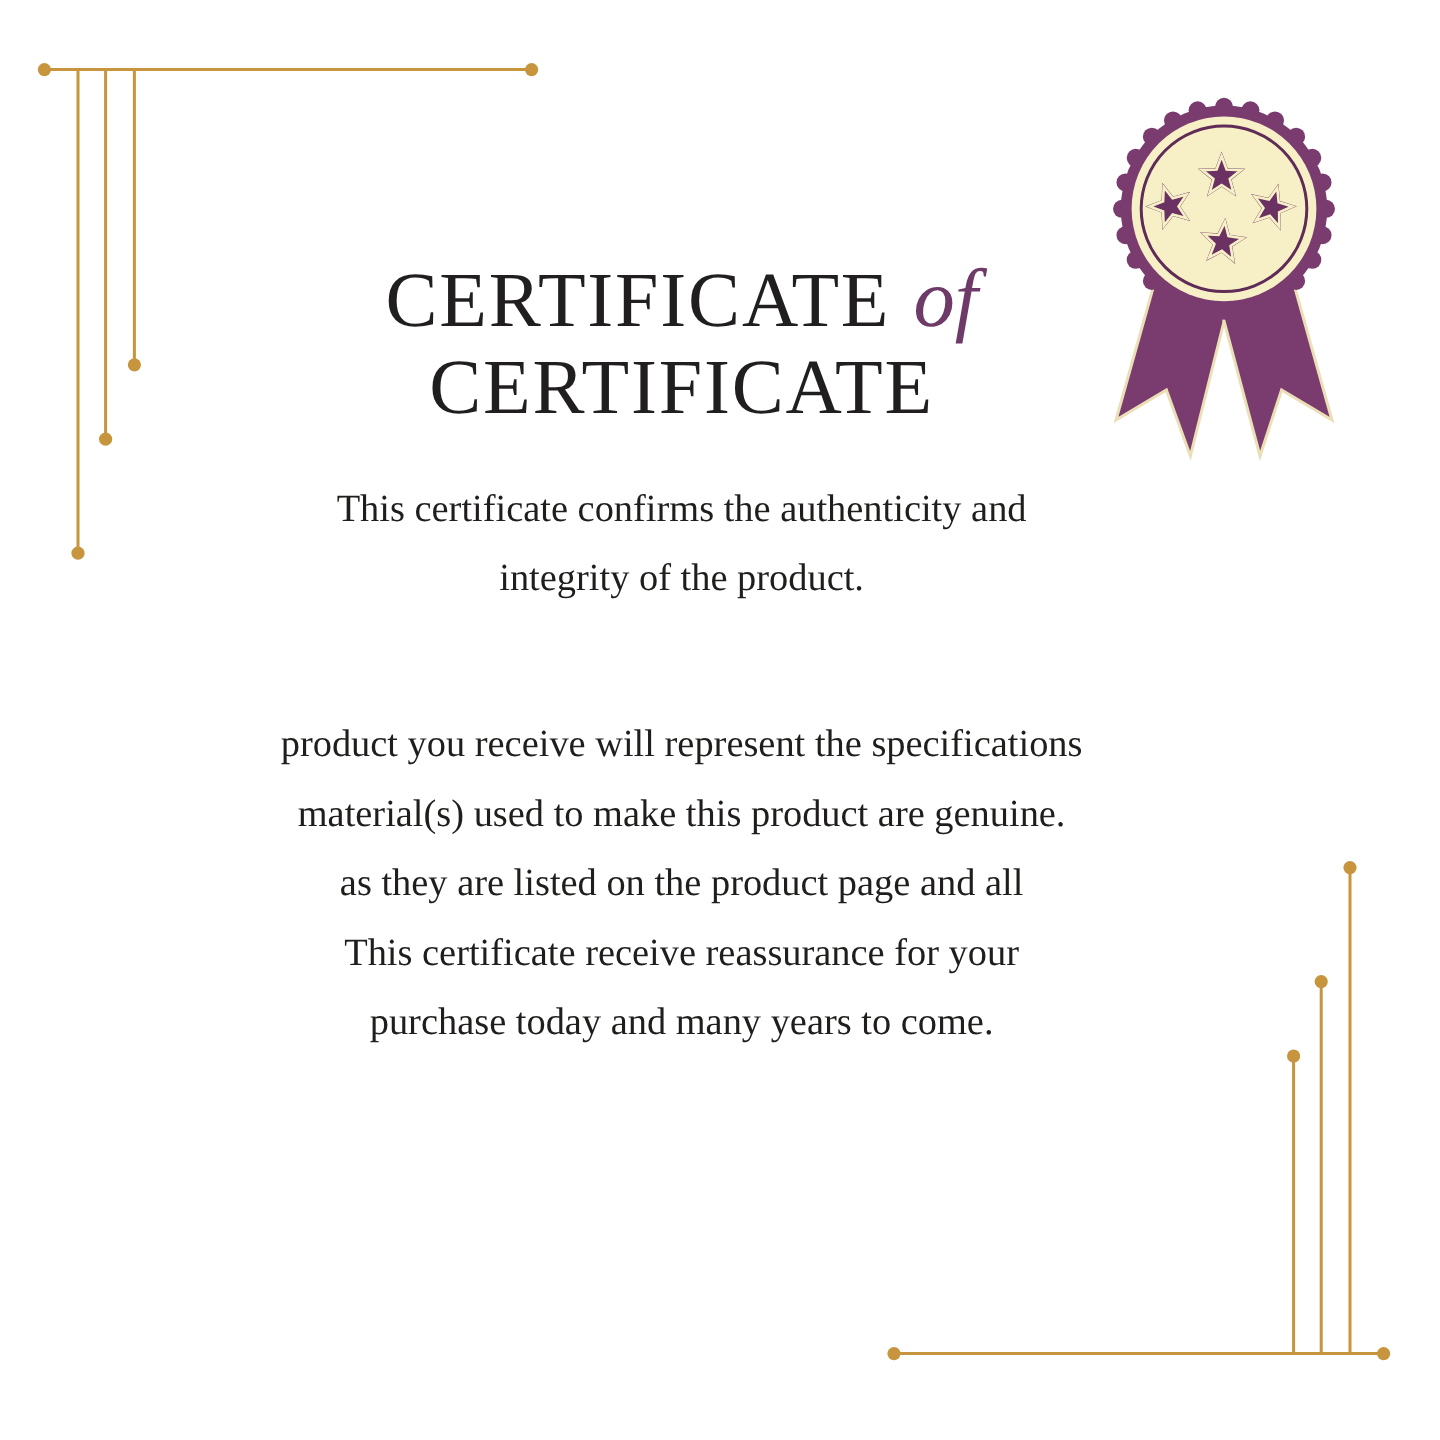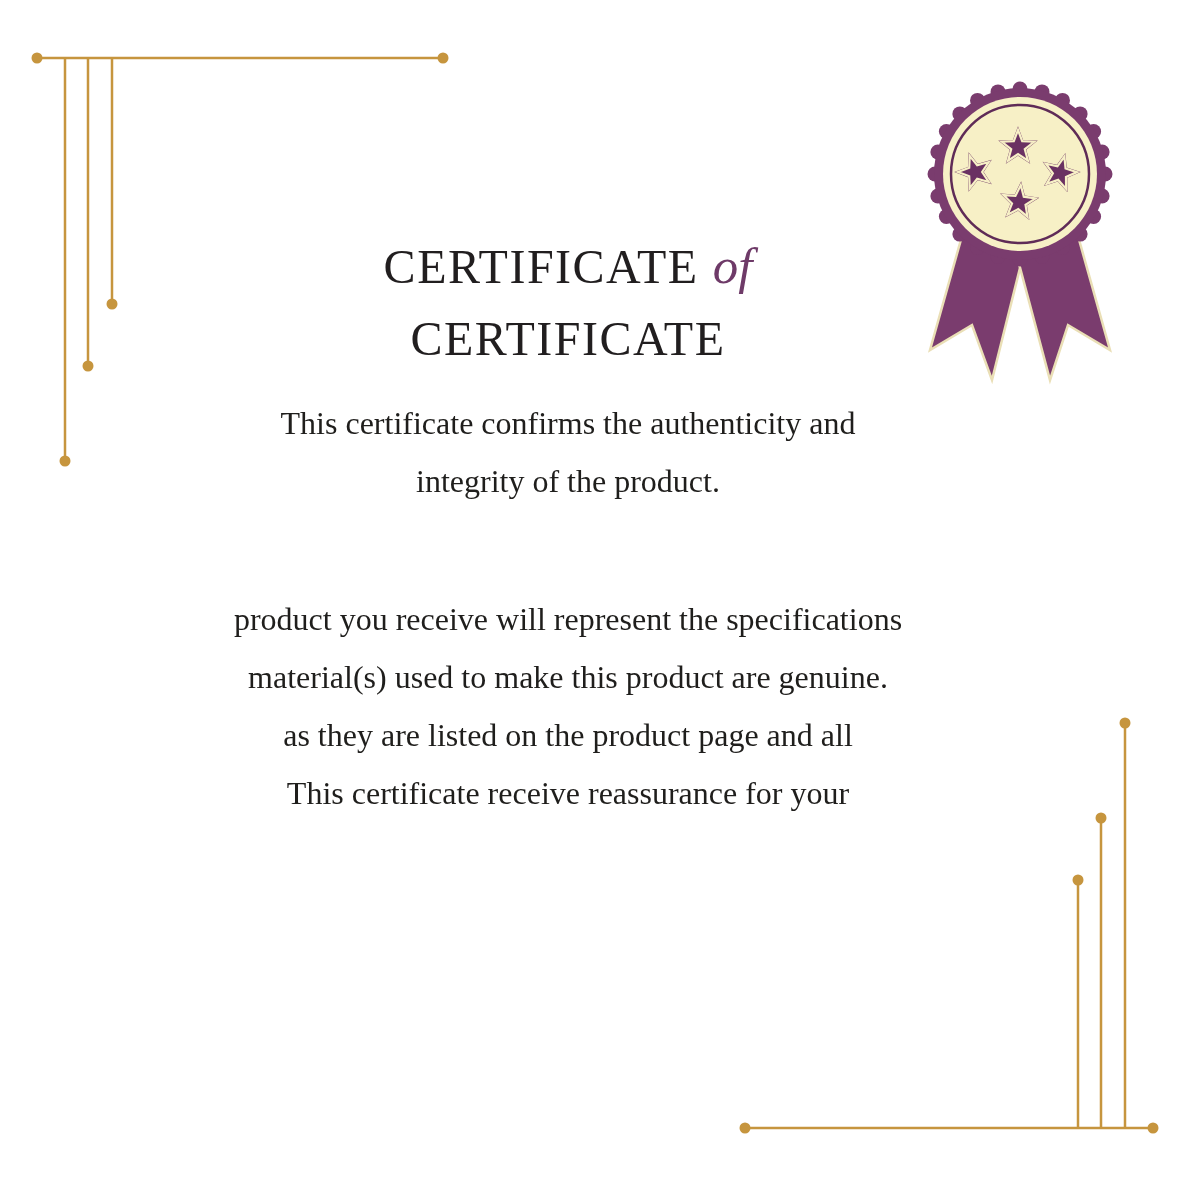--- a/index.html
+++ b/index.html
@@ -25,22 +25,22 @@
     position:absolute;left:0;top:0;width:1200px;height:1200px;
     pointer-events:none;
   }
   .badge{
     position:absolute;left:918px;top:70px;width:210px;height:330px;
   }
   .text-col{
     position:absolute;left:0;width:1136px;text-align:center;
   }
   .cert-title{
-    top:230px;
-    font-size:48px;line-height:72px;
+    top:213px;
+    font-size:65px;line-height:72px;
     letter-spacing:1.5px;
     color:var(--title-text);
     font-weight:400;
   }
   .cert-title .accent{
     font-style:italic;
     text-transform:none;
     letter-spacing:0;
     color:var(--accent-purple);
     font-size:1.06em;
@@ -148,13 +148,14 @@
 <div class="text-col body-copy intro">
   <div>This certificate confirms the authenticity and</div>
   <div>integrity of the product.</div>
 </div>
 
 <div class="text-col body-copy guarantee">
   <div>product you receive will represent the specifications</div>
   <div>material(s) used to make this product are genuine.</div>
   <div>as they are listed on the product page and all</div>
   <div>This certificate receive reassurance for your</div>
+  <div>purchase today and many years to come.</div>
 </div>
 
 </body></html>

